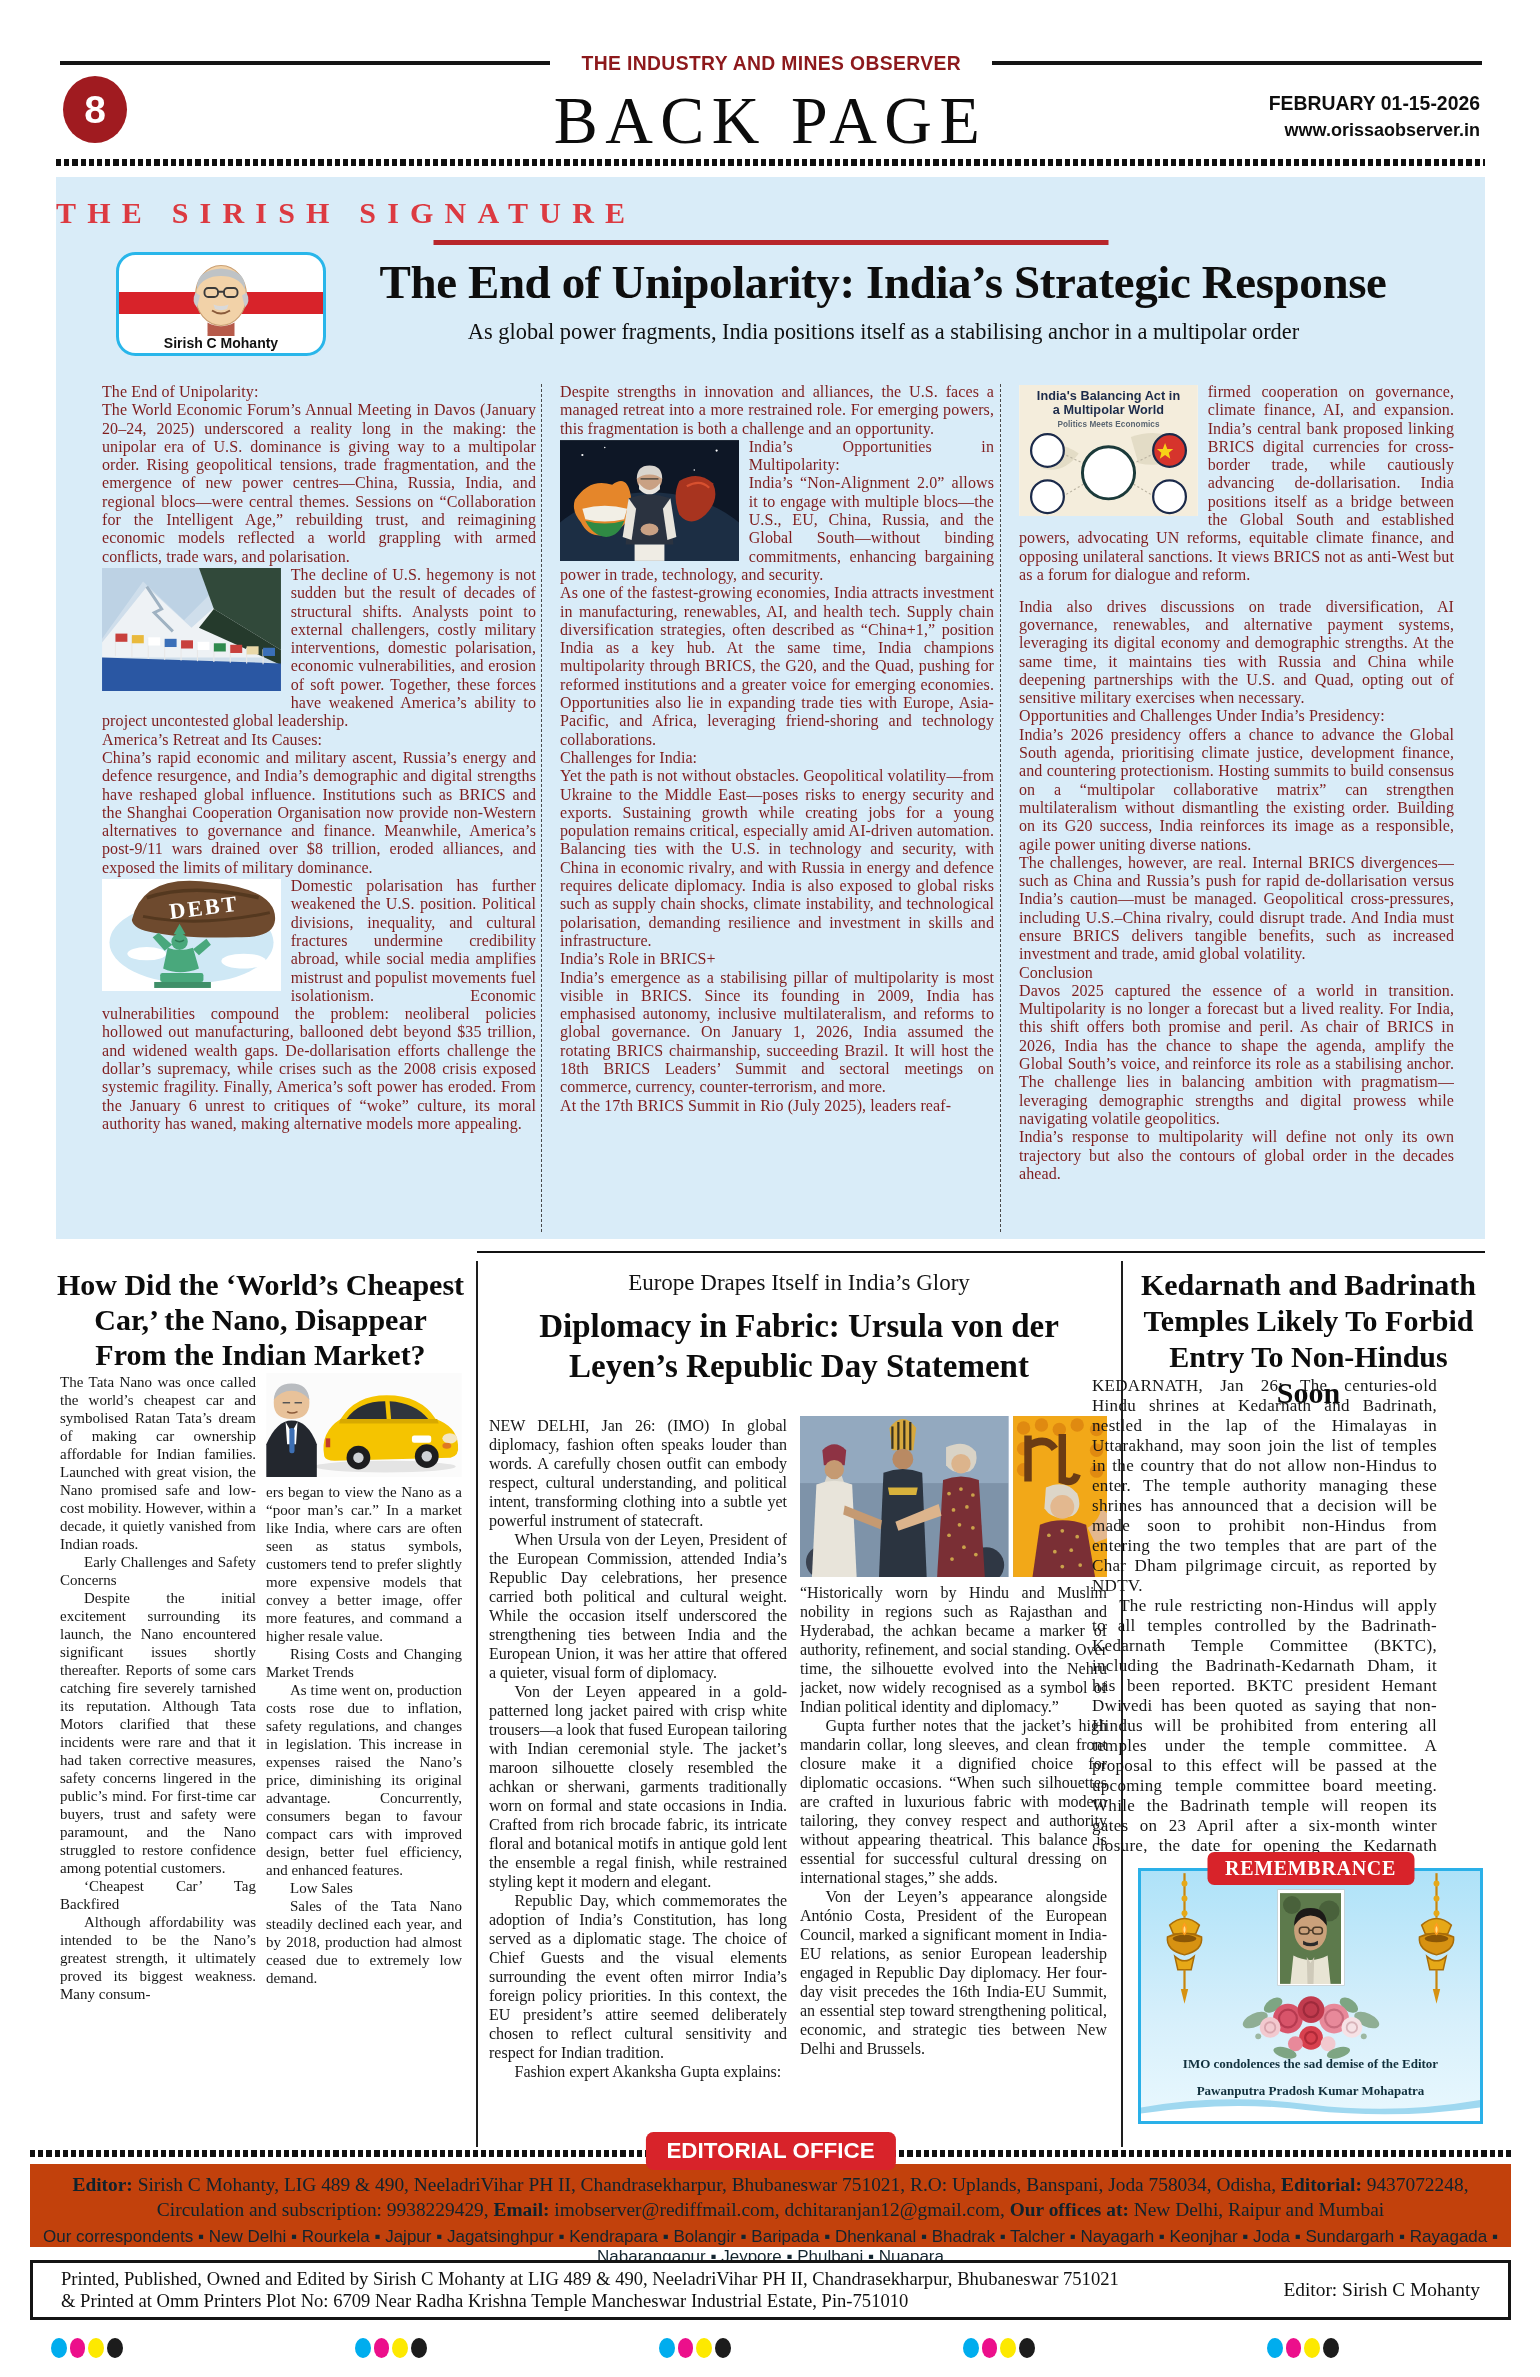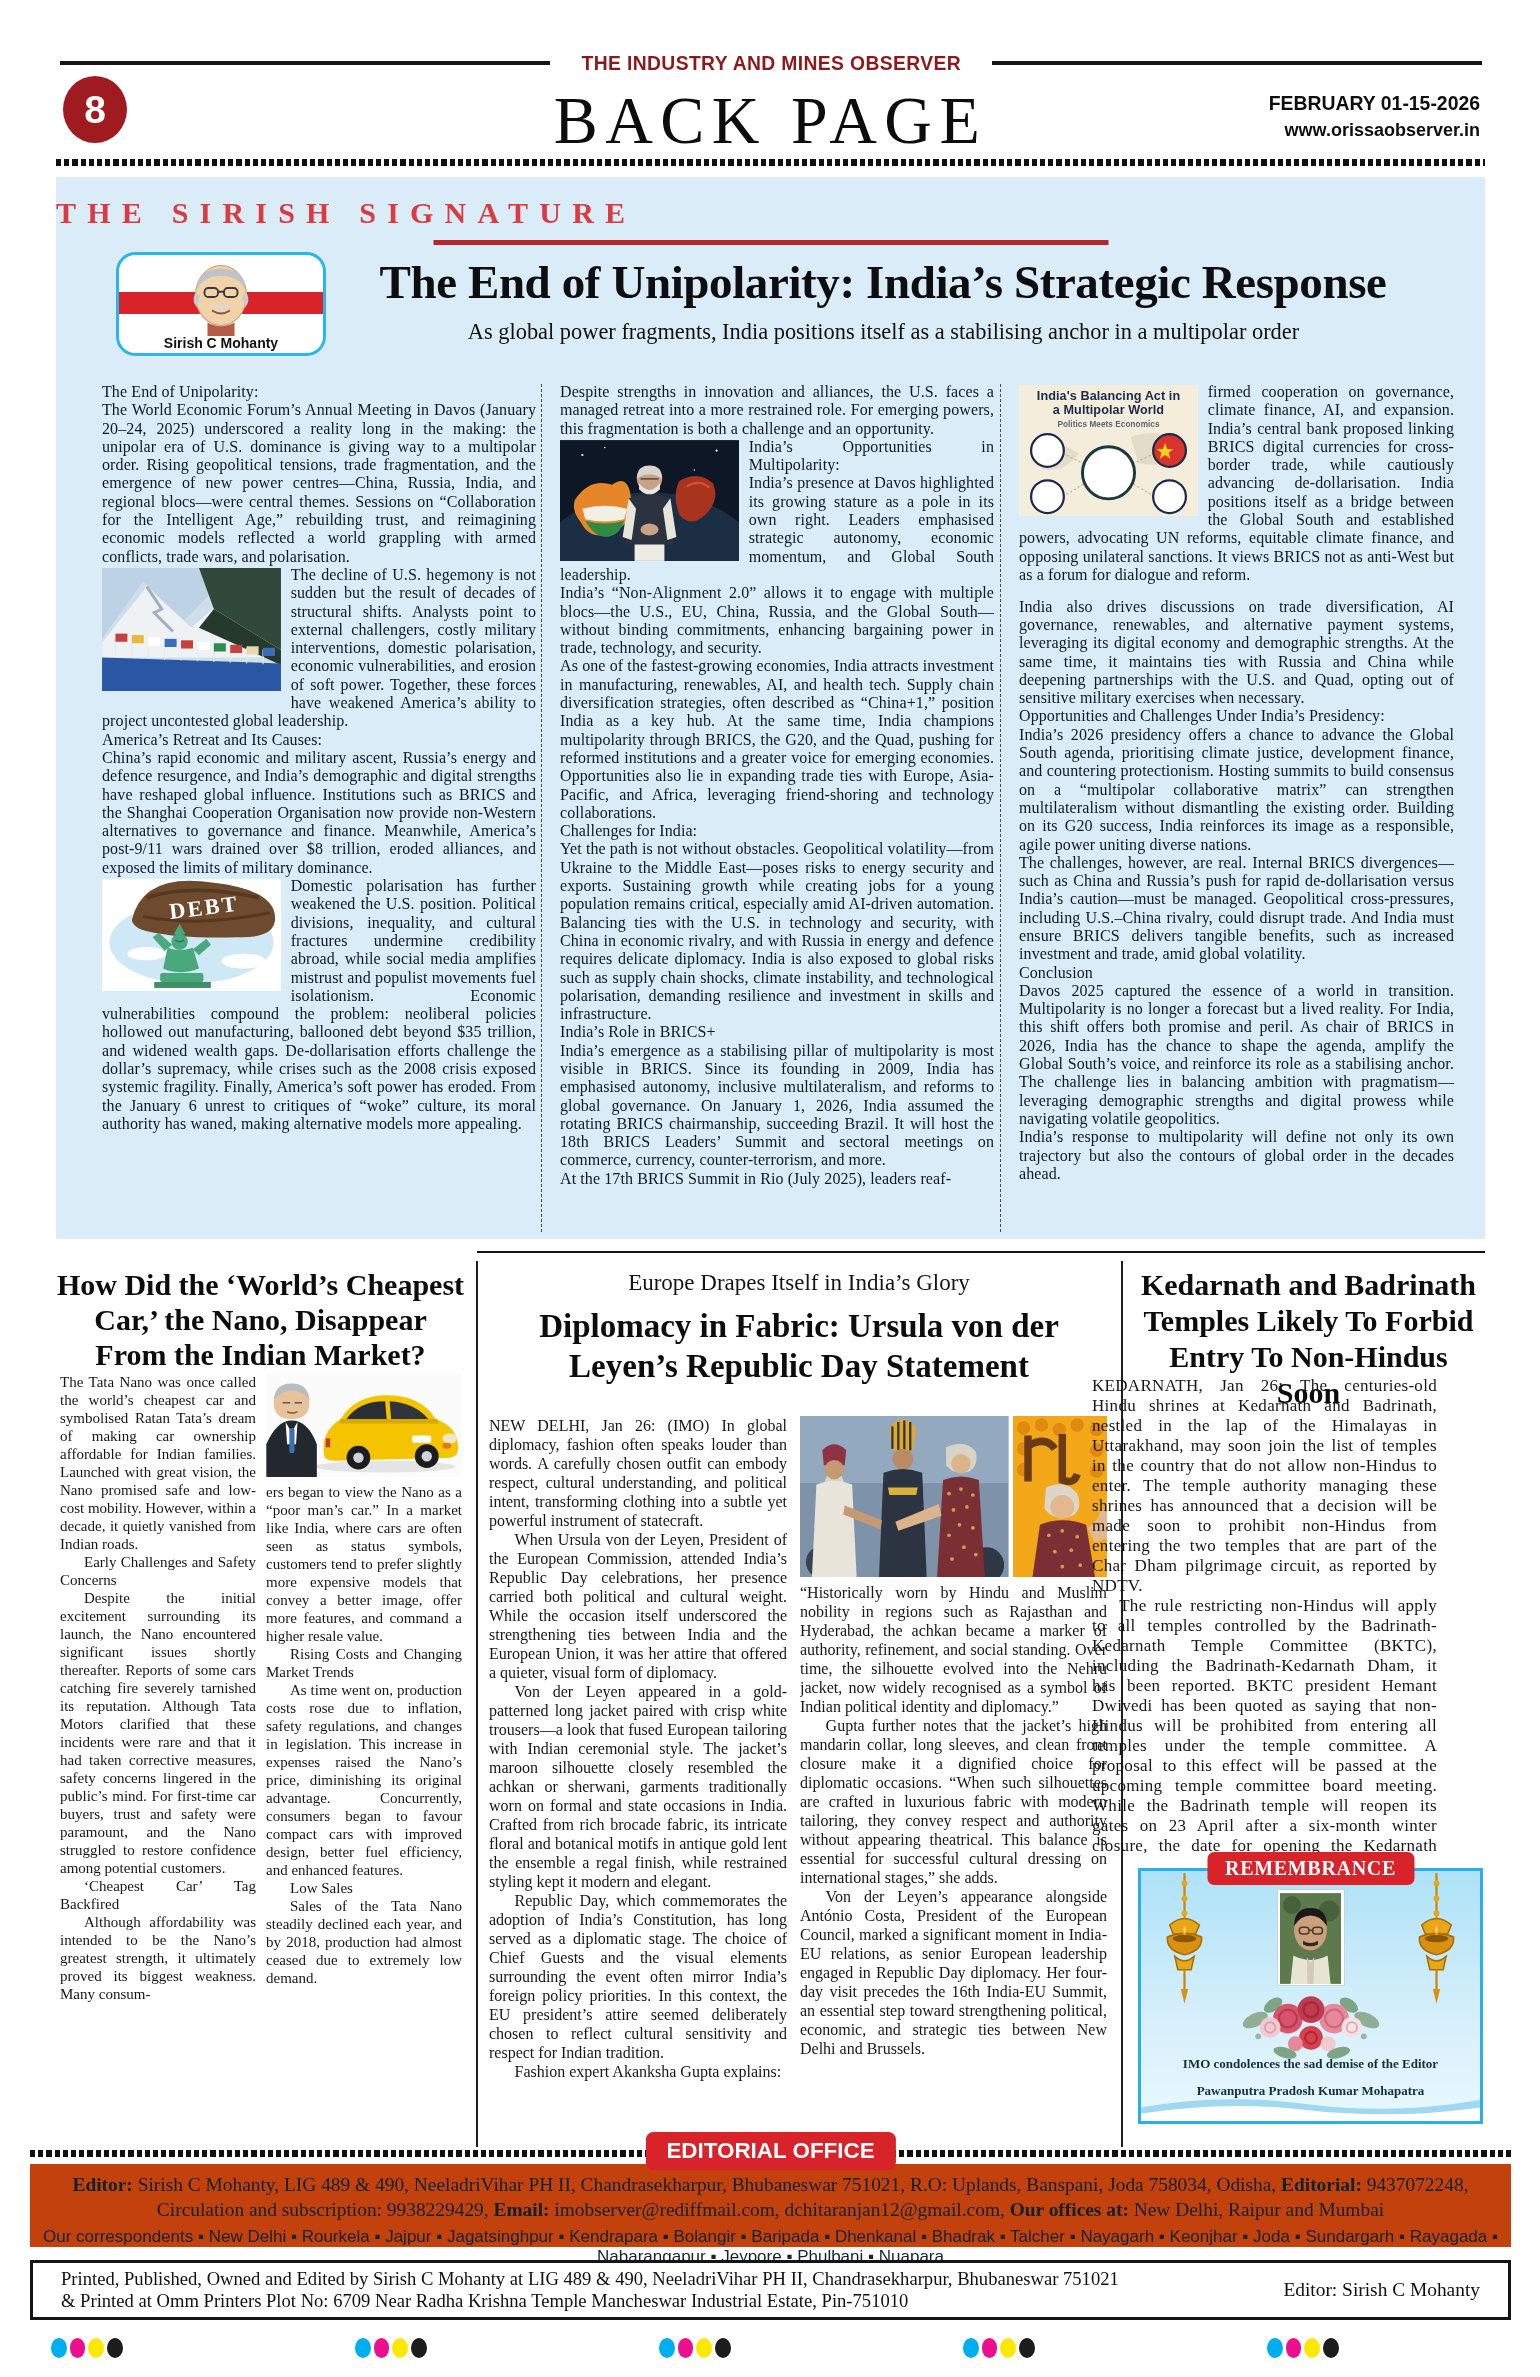--- a/index.html
+++ b/index.html
@@ -23,21 +23,21 @@
   
   .feature { top:177px; left:56px; width:1429px; height:1062px; background:#d9ecf8; }
   .kicker { position:absolute; top:19.4px; left:0; width:100%; text-align:left; font-size:30px; font-weight:bold; color:#dc3a41; letter-spacing:11.2px; }
   .kicker-underline { position:absolute; top:63px; left:50%; transform:translateX(-50%); width:675px; height:5.2px; background:#b8262b; }
   .author-card { position:absolute; left:60px; top:75px; width:210px; height:104px; background:#fff; border:3px solid #29b6ea; border-radius:19.4px; overflow:hidden; }
   .author-stripe { position:absolute; left:0; top:37px; width:100%; height:22.4px; background:#d8232a; }
   .author-avatar { position:absolute; left:50%; top:3px; transform:translateX(-50%); }
   .author-name { position:absolute; bottom:2.2px; width:100%; text-align:center; font:bold 14px "Liberation Sans", sans-serif; color:#111; }
   .feature-headline { position:absolute; left:268px; top:78px; width:1118px; text-align:center; font-size:47px; font-weight:bold; color:#0e0e0e; letter-spacing:-0.4px; }
   .feature-subhead { position:absolute; left:298px; top:142px; width:1059px; text-align:center; font-size:22.4px; color:#101010; }
-  .fcol { position:absolute; top:206px; height:853px; overflow:hidden; font-size:16px; line-height:18.3px; text-align:justify; color:#0f172a; letter-spacing:0.1px; }
+  .fcol { position:absolute; top:206px; height:853px; overflow:hidden; font-size:16px; line-height:18.3px; text-align:justify; color:#7f1d1d; letter-spacing:0.1px; }
   .fcol p { margin:0; }
   .fcol1 { left:46px;  width:434px; }
   .fcol2 { left:504px; width:434px; }
   .fcol3 { left:963px; width:435px; }
   .crule { position:absolute; top:207px; height:848px; width:0; border-left:1.5px dashed #4a4a4a; }
   .crule1 { left:485px; } .crule2 { left:944px; }
   .gap18 { height:13.4px; }
   .fig { float:left; margin:2.2px 9.7px 3.7px 0; background:#fff; }
   .figblock { display:block; margin:0 0 6px 0; }
 
@@ -210,21 +210,20 @@
         <path d="M103 52 Q103 34 120 34 Q137 34 137 52 Q130 46 120 46 Q110 46 103 52Z" fill="#d8d5cf"></path>
         <path d="M106 58 Q120 76 134 58 L134 66 Q120 80 106 66Z" fill="#e8e5df"></path>
         <line x1="108" y1="52" x2="132" y2="52" stroke="#52493e" stroke-width="2"></line>
         <path d="M92 78 Q120 68 148 78 L152 140 L88 140Z" fill="#2b3340"></path>
         <path d="M92 78 L84 130 L96 134 L102 92Z" fill="#e8e5dd"></path>
         <path d="M148 78 L156 130 L144 134 L138 92Z" fill="#e8e5dd"></path>
         <path d="M100 140 L140 140 L140 162 L100 162Z" fill="#efece4"></path>
         <ellipse cx="120" cy="120" rx="12" ry="8" fill="#c9a184"></ellipse>
       </svg>
       <p>India’s Opportunities in Multipolarity:</p>
-      <p>India’s presence at Davos highlighted its growing stature as a pole in its own right. Leaders emphasised strategic autonomy, economic momentum, and Global South leadership.</p>
       <p>India’s “Non-Alignment 2.0” allows it to engage with multiple blocs—the U.S., EU, China, Russia, and the Global South—without binding commitments, enhancing bargaining power in trade, technology, and security.</p>
       <p>As one of the fastest-growing economies, India attracts investment in manufacturing, renewables, AI, and health tech. Supply chain diversification strategies, often described as “China+1,” position India as a key hub. At the same time, India champions multipolarity through BRICS, the G20, and the Quad, pushing for reformed institutions and a greater voice for emerging economies. Opportunities also lie in expanding trade ties with Europe, Asia-Pacific, and Africa, leveraging friend-shoring and technology collaborations.</p>
       <p>Challenges for India:</p>
       <p>Yet the path is not without obstacles. Geopolitical volatility—from Ukraine to the Middle East—poses risks to energy security and exports. Sustaining growth while creating jobs for a young population remains critical, especially amid AI-driven automation. Balancing ties with the U.S. in technology and security, with China in economic rivalry, and with Russia in energy and defence requires delicate diplomacy. India is also exposed to global risks such as supply chain shocks, climate instability, and technological polarisation, demanding resilience and investment in skills and infrastructure.</p>
       <p>India’s Role in BRICS+</p>
       <p>India’s emergence as a stabilising pillar of multipolarity is most visible in BRICS. Since its founding in 2009, India has emphasised autonomy, inclusive multilateralism, and reforms to global governance. On January 1, 2026, India assumed the rotating BRICS chairmanship, succeeding Brazil. It will host the 18th BRICS Leaders’ Summit and sectoral meetings on commerce, currency, counter-terrorism, and more.</p>
       <p>At the 17th BRICS Summit in Rio (July 2025), leaders reaf-</p>
     </div>
 
     <div class="fcol fcol3">

